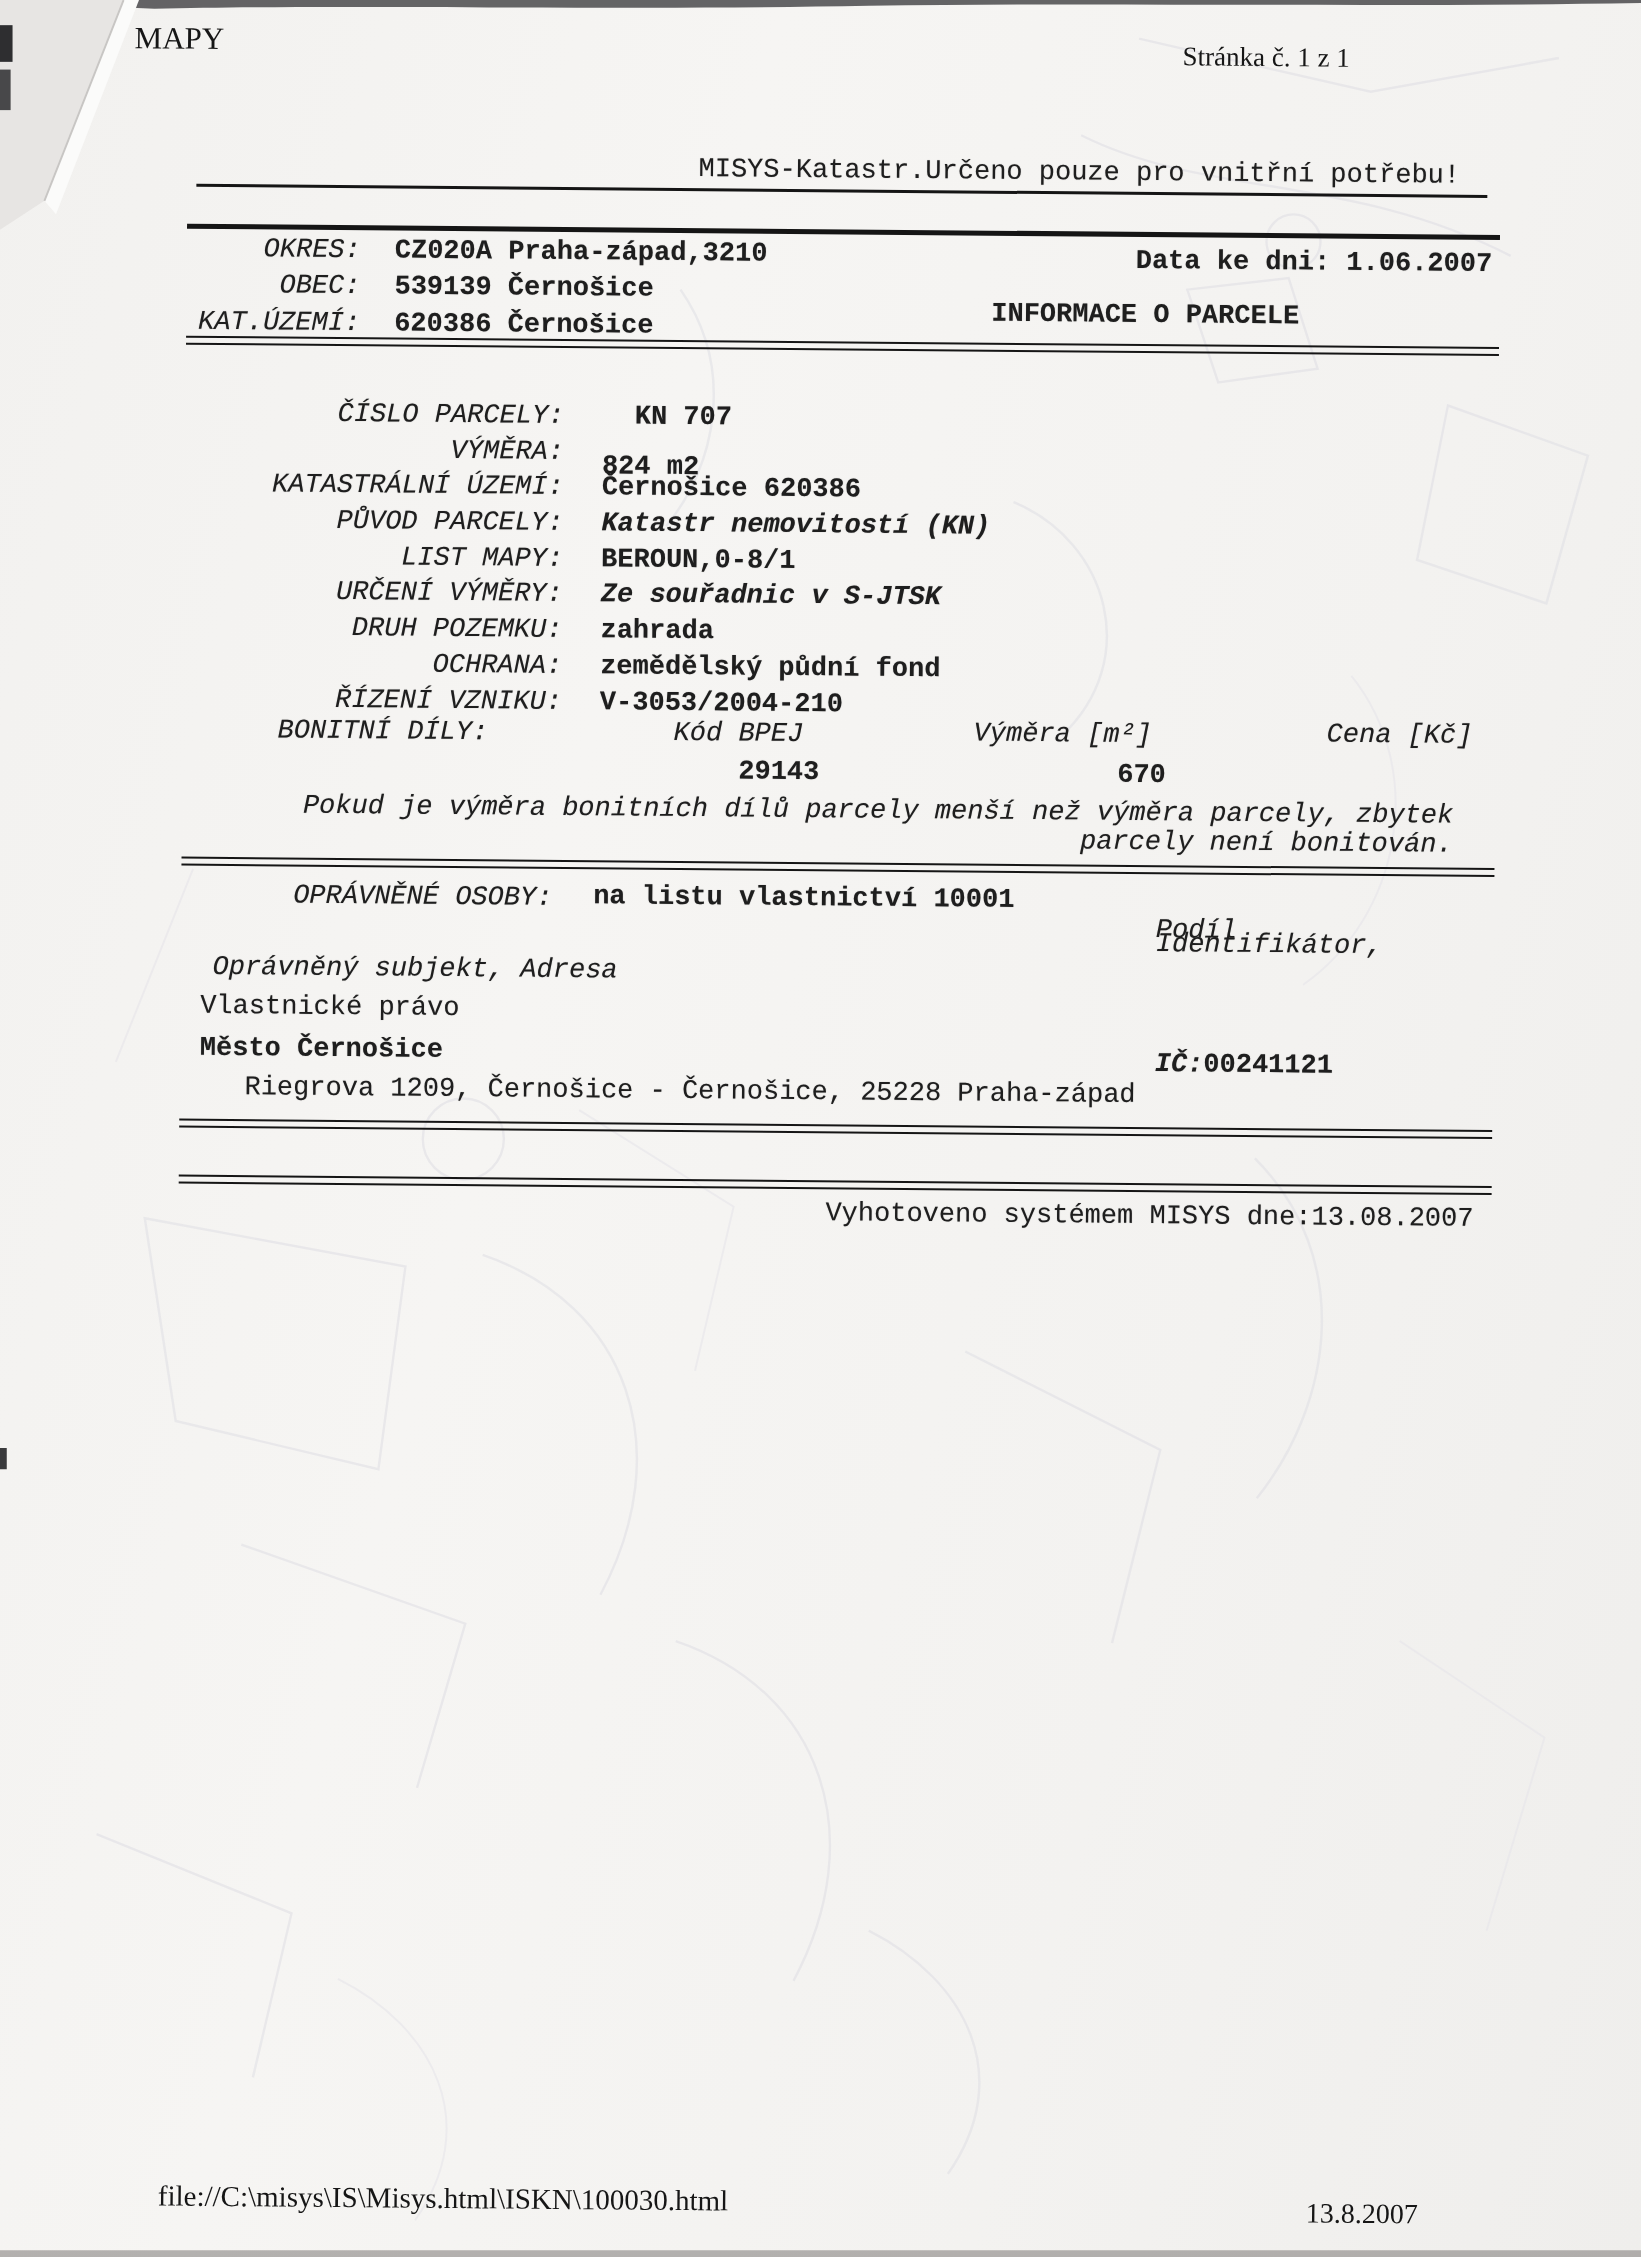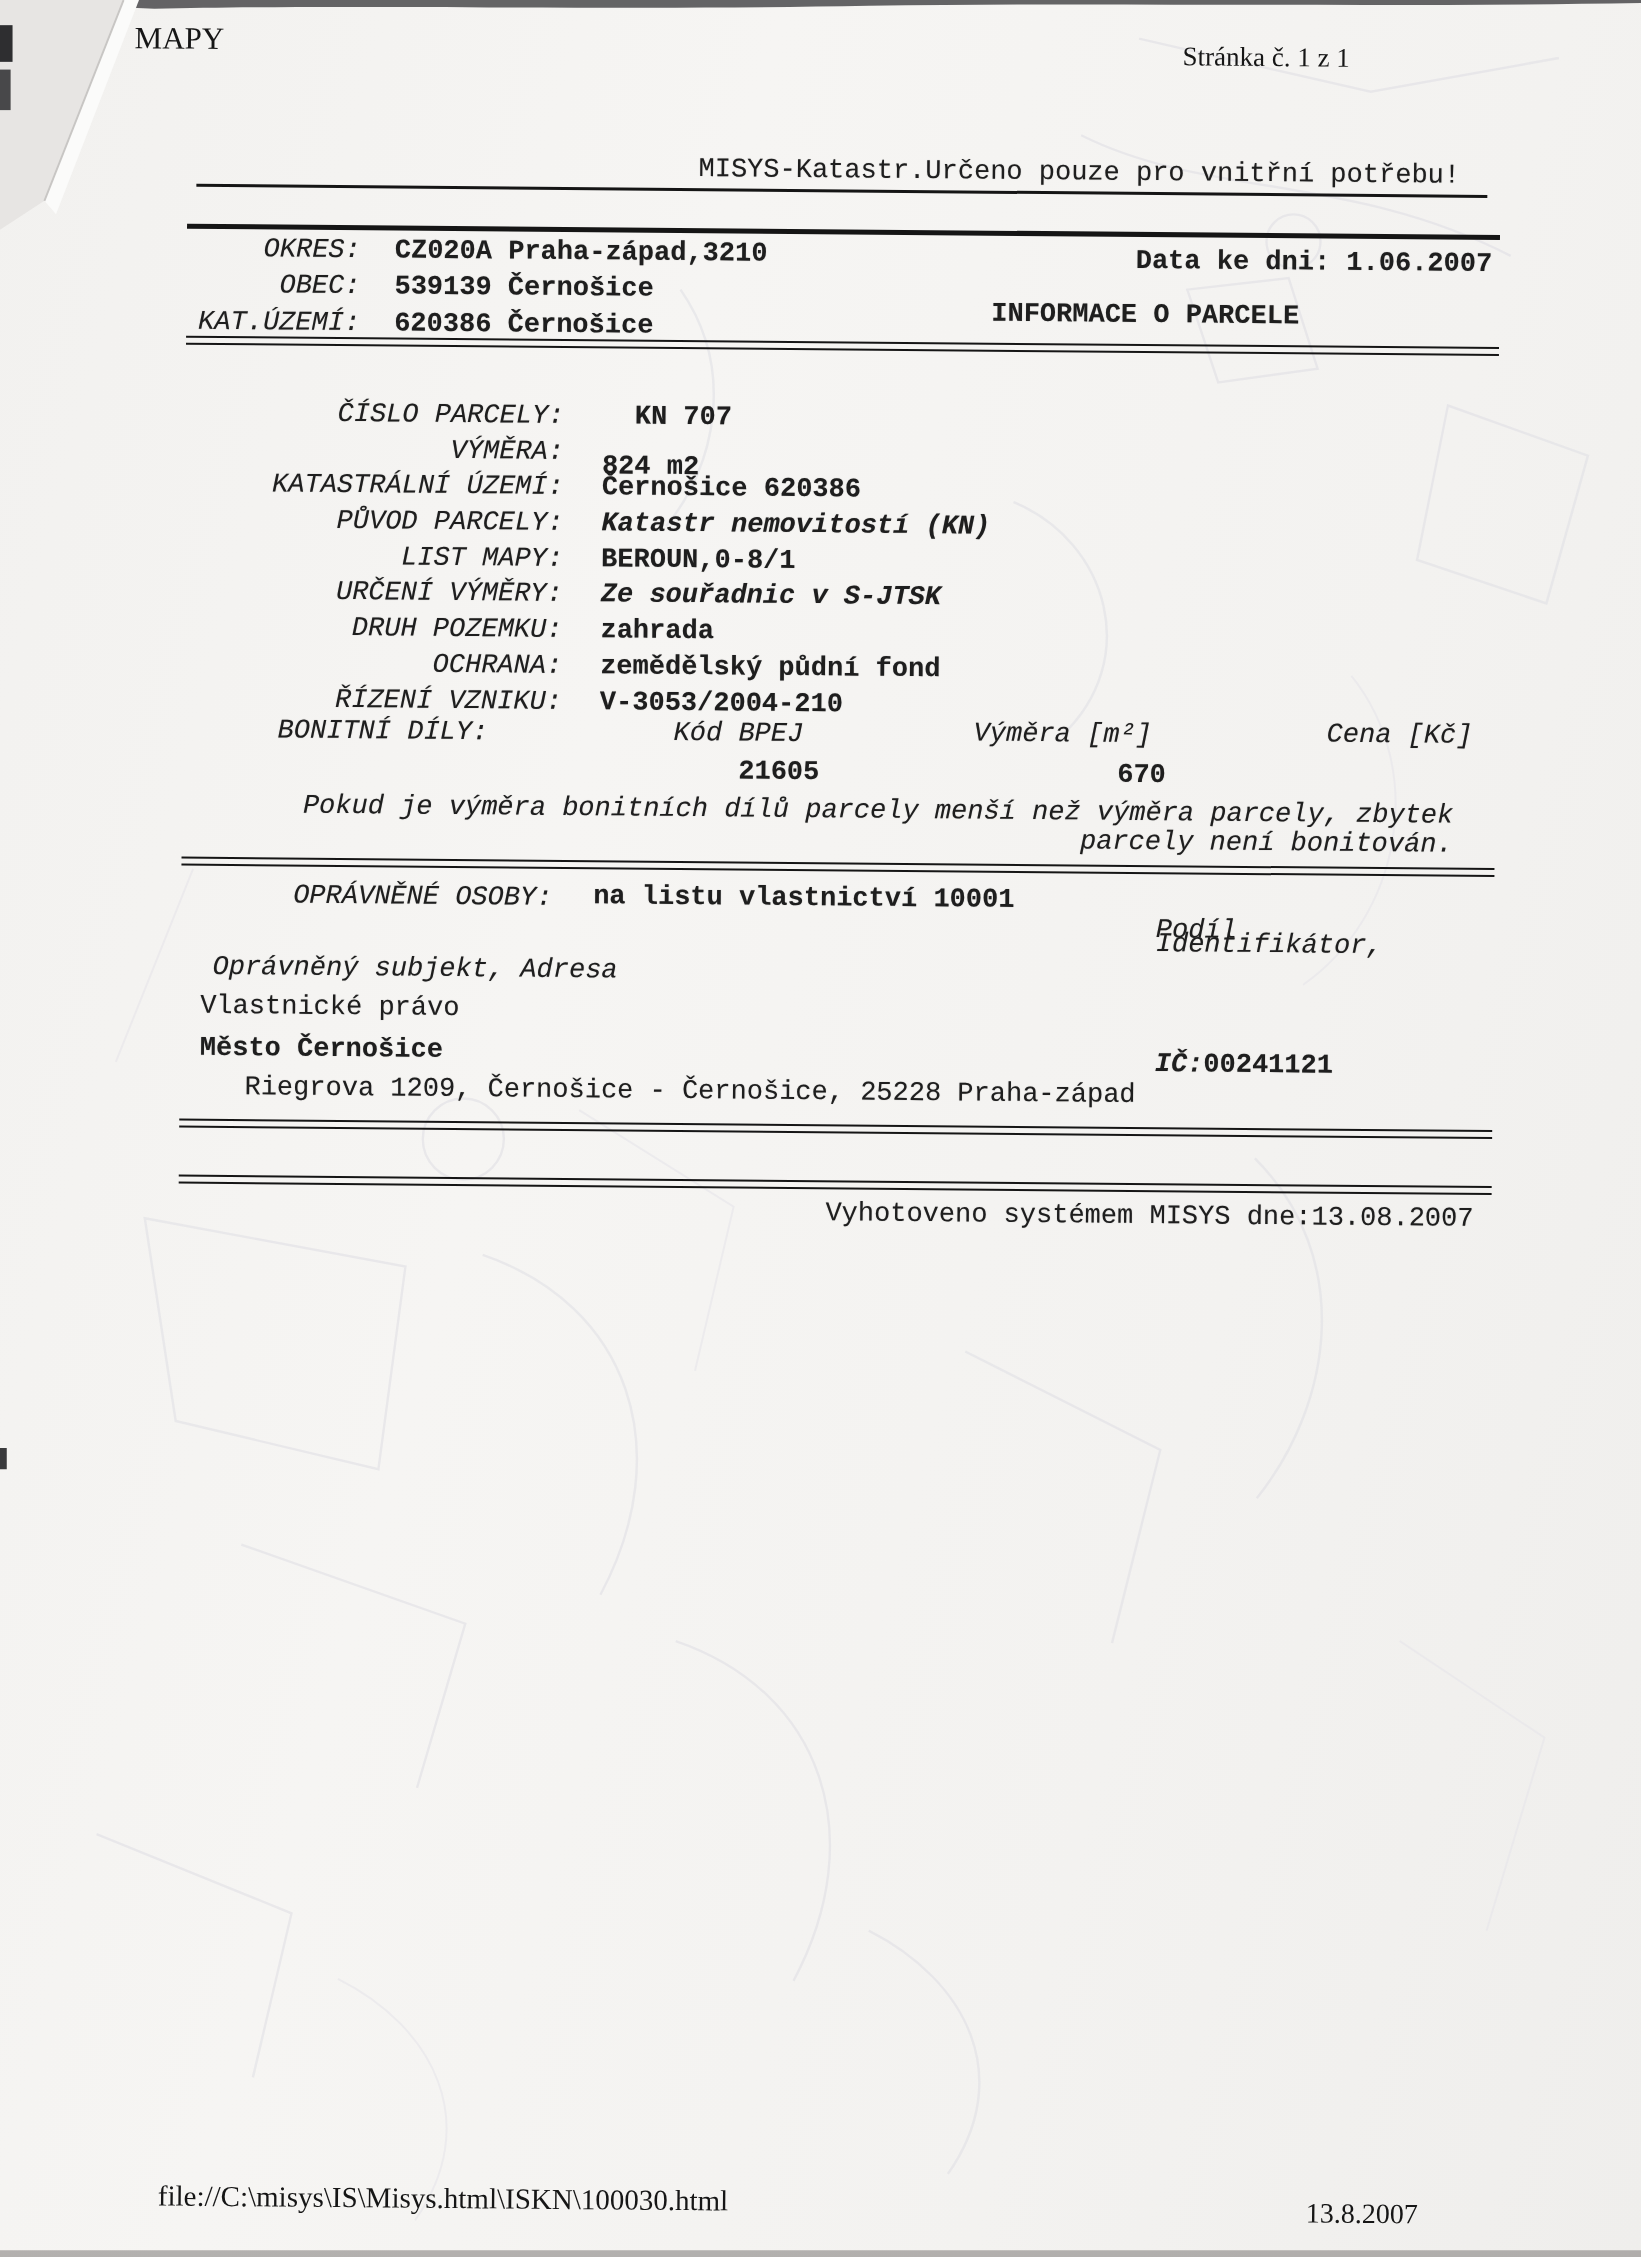--- a/index.html
+++ b/index.html
@@ -110,21 +110,21 @@
   <div class="abs mono b" style="left:606px;top:646px;">zemědělský půdní fond</div>
 
   <div class="abs mono it lblbox" style="left:135px;top:682px;width:433px;">ŘÍZENÍ VZNIKU:</div>
   <div class="abs mono b" style="left:606px;top:682px;">V-3053/2004-210</div>
 
   <div class="abs mono it" style="left:284px;top:713px;">BONITNÍ DÍLY:</div>
   <div class="abs mono it" style="left:680px;top:712px;">Kód BPEJ</div>
   <div class="abs mono it" style="left:980px;top:710px;">Výměra [m²]</div>
   <div class="abs mono it" style="left:1333px;top:708px;">Cena [Kč]</div>
 
-  <div class="abs mono b" style="left:745px;top:750px;">21605</div>
+  <div class="abs mono b" style="left:745px;top:750px;">29143</div>
   <div class="abs mono b" style="left:1124px;top:750px;">670</div>
   <div class="abs mono b" style="left:1371px;top:750px;"></div>
 
   <div class="abs mono it" style="left:310px;top:788px;">Pokud je výměra bonitních dílů parcely menší než výměra parcely, zbytek</div>
   <div class="abs mono it" style="left:966px;top:817px;width:494px;text-align:right;">parcely není bonitován.</div>
 
   <div class="rule-double" style="left:189px;top:855px;width:1313px;"></div>
 
   <div class="abs mono it" style="left:301px;top:878px;">OPRÁVNĚNÉ OSOBY:</div>
   <div class="abs mono b" style="left:601px;top:876px;">na listu vlastnictví 10001</div>

